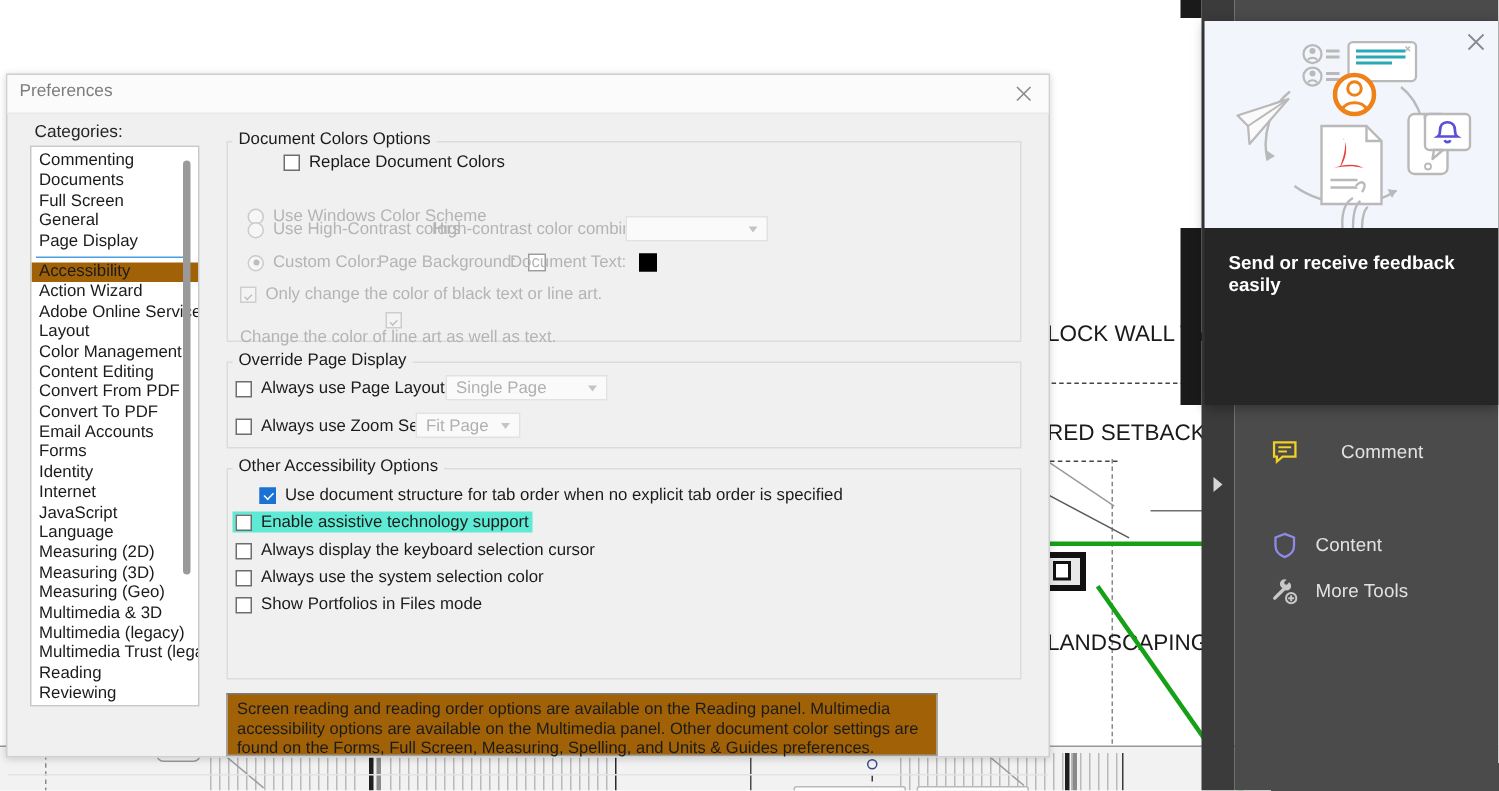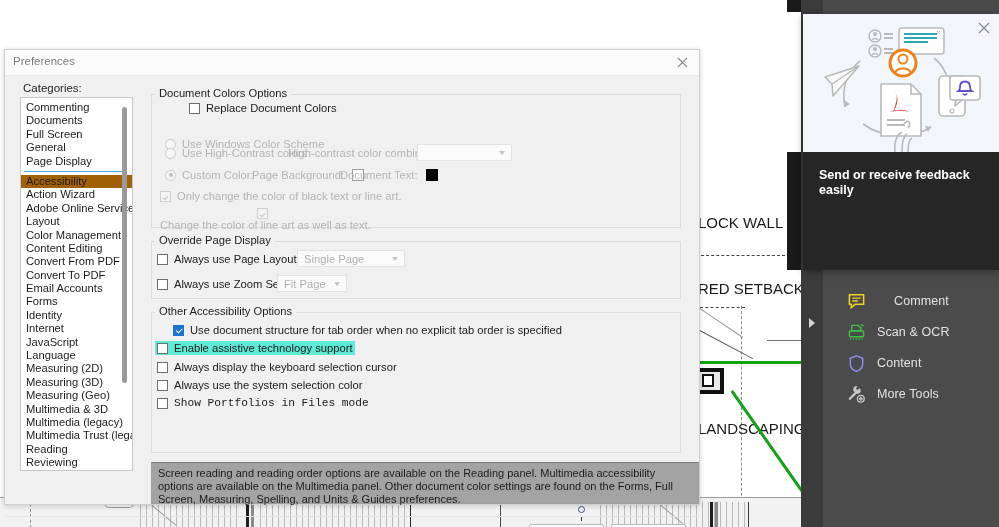--- a/index.html
+++ b/index.html
@@ -74,21 +74,21 @@
   .sel-box{border:1px solid #e2e2e2;background:#fafafa;height:17px;display:flex;align-items:center;justify-content:space-between;padding:0 3px 0 6px;box-sizing:border-box;}
   .sel-box .sv{font-size:11.2px;color:#b0b0b0;}
   .sel-box .chev{width:0;height:0;border-left:3.5px solid transparent;border-right:3.5px solid transparent;border-top:4px solid #c4c4c4;margin-right:3px;}
 
   .swatch{width:12px;height:12px;border:1px solid #8c8c8c;box-sizing:border-box;display:inline-block;}
   .swatch.white{background:#fff;border-color:#9c9c9c;}
   .swatch.black{background:#000;border-color:#000;}
 
   .hl{background:#5eead4;padding:1px 2px 1px 1px;display:flex;align-items:center;}
 
-  #info-box{position:absolute;left:146px;top:412px;width:548px;height:42px;background:#a3a3a3;border:1px solid #9e9e9e;border-top:1.5px solid #7a7a7a;box-sizing:border-box;padding:4px 6px;}
+  #info-box{position:absolute;left:146px;top:412px;width:474px;height:42px;background:#a16207;border:1px solid #9e9e9e;border-top:1.5px solid #7a7a7a;box-sizing:border-box;padding:4px 6px;}
   #info-box p{margin:0;font-size:11px;line-height:13px;color:#1b1b1b;}
 
   #btn-row{position:absolute;left:0;top:466px;width:694px;height:34px;border-top:1px solid #e3e3e3;}
   .dlg-btn{position:absolute;top:7px;width:73px;height:20px;background:#fdfdfd;border:1px solid #b9b9b9;border-radius:2px;font-size:11.2px;color:#1b1b1b;display:flex;align-items:center;justify-content:center;cursor:pointer;}
 
   
   #popup{position:absolute;left:803px;top:14px;width:196px;height:256px;background:#262626;box-shadow:0 2px 8px rgba(0,0,0,.35);}
   #popup-art{position:absolute;left:0;top:0;width:196px;height:138px;background:#f2f6fc;}
   #popup-close{position:absolute;right:6px;top:5px;width:18px;height:18px;display:flex;align-items:center;justify-content:center;cursor:pointer;}
   #popup-body{position:absolute;left:0;top:138px;width:196px;height:118px;padding:16px 16px 0 16px;box-sizing:border-box;}
@@ -218,29 +218,20 @@
 
 
   <div class="rail-item" style="top:288px;gap:28px;">
     <svg class="rail-ico" viewBox="0 0 20 20">
       <path d="M2.5 3h15v10h-9l-4 3.5V13h-2z" fill="none" stroke="#f2d024" stroke-width="1.6"></path>
       <path d="M5.5 6.5h9M5.5 9.5h6" stroke="#f2d024" stroke-width="1.4"></path>
     </svg>
     <span class="rail-label">Comment</span>
   </div>
 
-  <div class="rail-item" style="top:319px;">
-    <svg class="rail-ico" viewBox="0 0 20 20">
-      <path d="M5 2.5h7l2.5 2.5v3h-9.5z" fill="none" stroke="#3fc13f" stroke-width="1.5"></path>
-      <rect x="2.5" y="8.5" width="15" height="6" rx="1" fill="none" stroke="#3fc13f" stroke-width="1.5"></rect>
-      <path d="M3 17h1.5M6 17h1.5M9 17h1.5M12 17h1.5M15 17h1.5" stroke="#3fc13f" stroke-width="1.5"></path>
-      <path d="M15 1.5l1 1.5 1.5-1" stroke="#3fc13f" stroke-width="1.3" fill="none"></path>
-    </svg>
-    <span class="rail-label">Scan &amp; OCR</span>
-  </div>
 
   <div class="rail-item" style="top:350px;">
     <svg class="rail-ico" viewBox="0 0 20 20">
       <path d="M10 2l6.5 2.5v6c0 4-3 6.5-6.5 7.8C6.5 17 3.5 14.5 3.5 10.5v-6z" fill="none" stroke="#8f8ae8" stroke-width="1.6"></path>
     </svg>
     <span class="rail-label">Content</span>
   </div>
 
   <div class="rail-item" style="top:381px;">
     <svg class="rail-ico" viewBox="0 0 20 20">
@@ -391,21 +382,21 @@
   <div class="row" style="left:152px;top:311px;">
     <span class="cb"></span>
     <span class="lbl">Always display the keyboard selection cursor</span>
   </div>
 
   <div class="row" style="left:152px;top:329px;">
     <span class="cb"></span>
     <span class="lbl">Always use the system selection color</span>
   </div>
 
-  <div class="row" style="left:152px;top:347px;font-family:Liberation Mono, monospace;">
+  <div class="row" style="left:152px;top:347px;">
     <span class="cb"></span>
     <span class="lbl">Show Portfolios in Files mode</span>
   </div>
 
   <div id="info-box">
     <p>Screen reading and reading order options are available on the Reading panel. Multimedia accessibility options are available on the Multimedia panel. Other document color settings are found on the Forms, Full Screen, Measuring, Spelling, and Units &amp; Guides preferences.</p>
   </div>
 
   <div id="btn-row">
     <div class="dlg-btn" style="left:524px;">OK</div>

